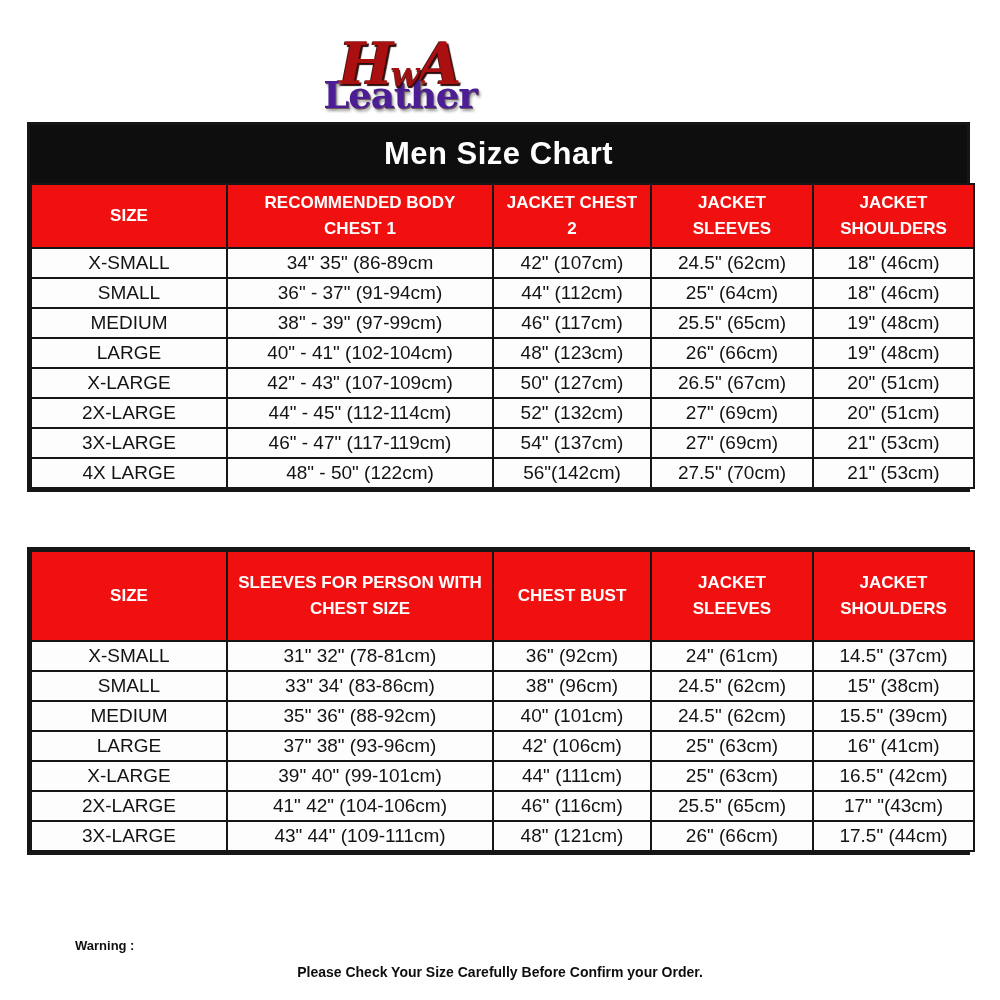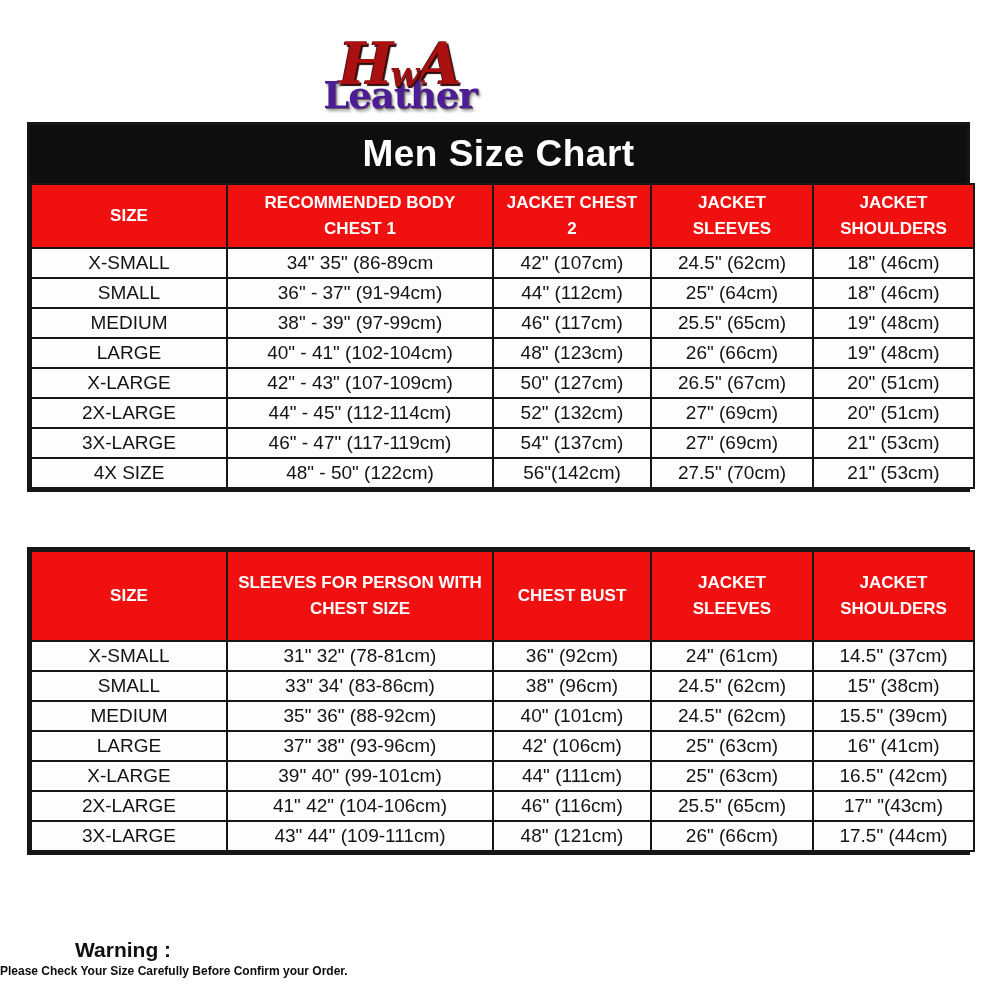--- a/index.html
+++ b/index.html
@@ -29,21 +29,21 @@
     text-shadow:1px 1px 0 #6e5f5f,2px 3px 3px #9b9b9b;
   }
   
   .chart{
     position:absolute;left:27px;width:943px;
     border:3px solid #161616;background:#fdfdfd;box-sizing:border-box;
   }
   .chart-men{top:122px;}
   .chart-women{top:547px;}
   .chart-title{
-    background:#0e0e0e;color:#fff;font-weight:bold;font-size:37px;
+    background:#0e0e0e;color:#fff;font-weight:bold;font-size:31px;
     text-align:center;height:58px;line-height:58px;letter-spacing:0.5px;
   }
   table{border-collapse:collapse;width:100%;table-layout:fixed;}
   col.c-size{width:196px;}
   col.c-body{width:266px;}
   col.c-chest{width:158px;}
   col.c-sleeves{width:162px;}
   col.c-shoulders{width:161px;}
   th{
     background:#f11010;color:#ffffff;font-weight:bold;font-size:17px;
@@ -52,25 +52,25 @@
   }
   .chart-men th{height:58px;}
   .chart-women th{height:84px;}
   td{
     border:2px solid #161616;text-align:center;vertical-align:middle;
     font-size:19px;color:#131313;background:#fdfdfd;height:26px;
     white-space:nowrap;overflow:hidden;
   }
   
   .warning-label{
-    position:absolute;left:75px;top:938px;font-weight:bold;font-size:21px;color:#101010;
+    position:absolute;left:75px;top:938px;font-weight:bold;font-size:13px;color:#101010;
   }
   .notice{
-    position:absolute;left:0;top:964px;width:1000px;text-align:left;
-    font-weight:bold;font-size:12px;color:#0d0d0d;
+    position:absolute;left:0;top:964px;width:1000px;text-align:center;
+    font-weight:bold;font-size:14px;color:#0d0d0d;
   }
 </style>
 </head>
 <body>
 
 <div class="logo-wrap">
   <div class="logo-inner">
     <div class="logo-top">
       <span class="logo-letter">H</span><span class="logo-letter-w">w</span><span class="logo-letter">A</span>
     </div>
@@ -141,21 +141,21 @@
         <td>20" (51cm)</td>
       </tr>
       <tr>
         <td>3X-LARGE</td>
         <td>46" - 47" (117-119cm)</td>
         <td>54" (137cm)</td>
         <td>27" (69cm)</td>
         <td>21" (53cm)</td>
       </tr>
       <tr>
-        <td>4X SIZE</td>
+        <td>4X LARGE</td>
         <td>48" - 50" (122cm)</td>
         <td>56"(142cm)</td>
         <td>27.5" (70cm)</td>
         <td>21" (53cm)</td>
       </tr>
     </tbody>
   </table>
 </section>
 
 <section class="chart chart-women">

